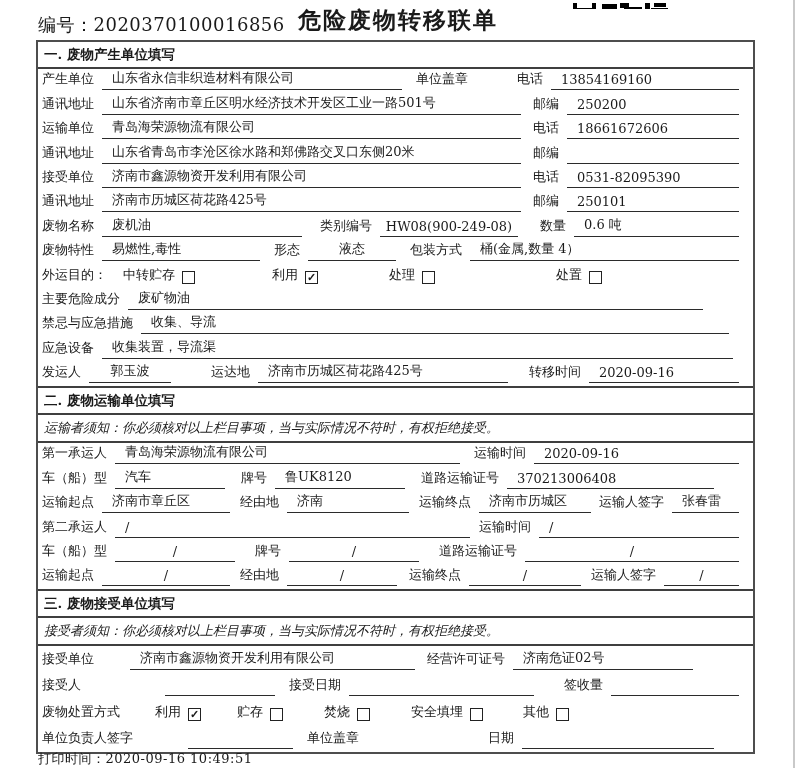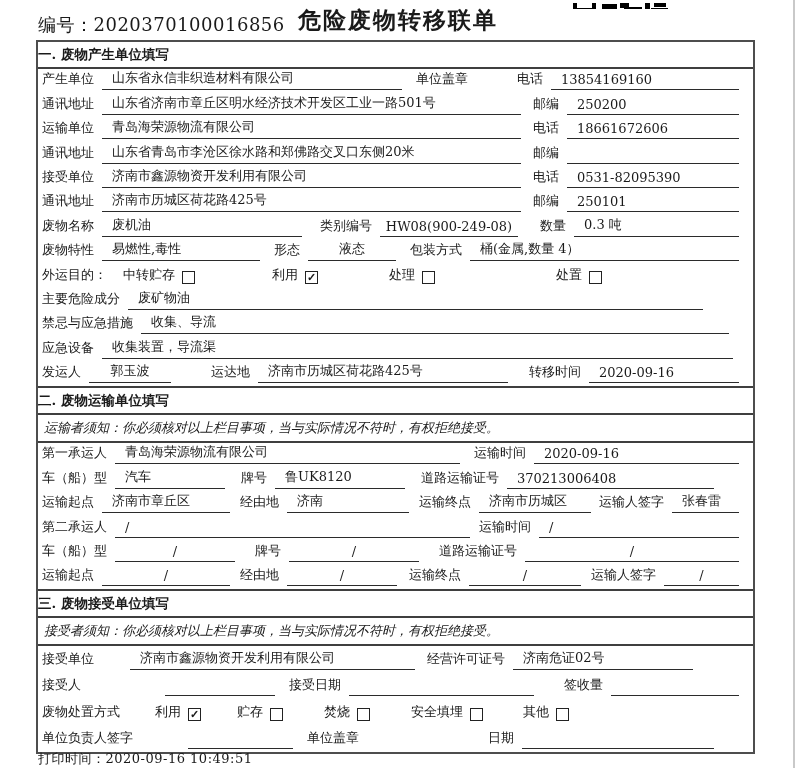--- a/index.html
+++ b/index.html
@@ -9,21 +9,21 @@
   .page-edge { position:absolute; top:0; right:1px; width:2px; height:768px; background:#c9c9c9; }
 
   .hdr-serial { position:absolute; left:38px; top:13px; font-size:18px; letter-spacing:0.5px; }
   .hdr-title  { position:absolute; left:0; top:5px; width:796px; text-align:center;
                 font-size:23px; font-weight:bold; letter-spacing:2px; }
   .qr-crop { position:absolute; left:573px; top:0; width:96px; height:9px; overflow:hidden; }
 
   .form { position:absolute; left:36px; top:40px; width:719px; border:2px solid #4d4d4d; background:#fff; }
 
   .sec-h  { height:27px; line-height:25px; font-weight:bold; font-size:13.5px;
-            padding-left:0; border-bottom:2px solid #3f3f3f; }
+            padding-left:6px; border-bottom:2px solid #3f3f3f; }
   .sec-h.topline { border-top:2px solid #3f3f3f; height:29px; }
   .notice { height:28px; line-height:26px; padding-left:6px; border-bottom:2px solid #3f3f3f; white-space:nowrap;font-style:italic; }
 
   .row  { display:flex; align-items:flex-end; height:24.4px; padding:0 14px 3px 4px; }
   .row3 { height:26.5px; }
   .lbl  { white-space:nowrap; padding-bottom:2px; margin-right:8px; flex:none; }
   .uv   { border-bottom:1px solid #2b2b2b; padding:0 2px 2px 10px; white-space:nowrap;
           flex:none; overflow:hidden; }
   .uv.c { text-align:center; padding-left:2px; }
   .uv.fill { flex:1 1 auto; }
@@ -105,21 +105,21 @@
     <span class="lbl">邮编</span>
     <span class="uv" style="width:172px">250101</span>
   </div>
 
   <div class="row">
     <span class="lbl">废物名称</span>
     <span class="uv" style="width:200px">废机油</span>
     <span class="lbl" style="margin-left:18px">类别编号</span>
     <span class="uv c" style="width:138px">HW08(900-249-08)</span>
     <span class="lbl mla">数量</span>
-    <span class="uv" style="width:165px">0.3 吨</span>
+    <span class="uv" style="width:165px">0.6 吨</span>
   </div>
 
   <div class="row">
     <span class="lbl">废物特性</span>
     <span class="uv" style="width:158px">易燃性,毒性</span>
     <span class="lbl" style="margin-left:14px">形态</span>
     <span class="uv c" style="width:88px">液态</span>
     <span class="lbl" style="margin-left:14px">包装方式</span>
     <span class="uv fill">桶(金属,数量 4）</span>
   </div>

